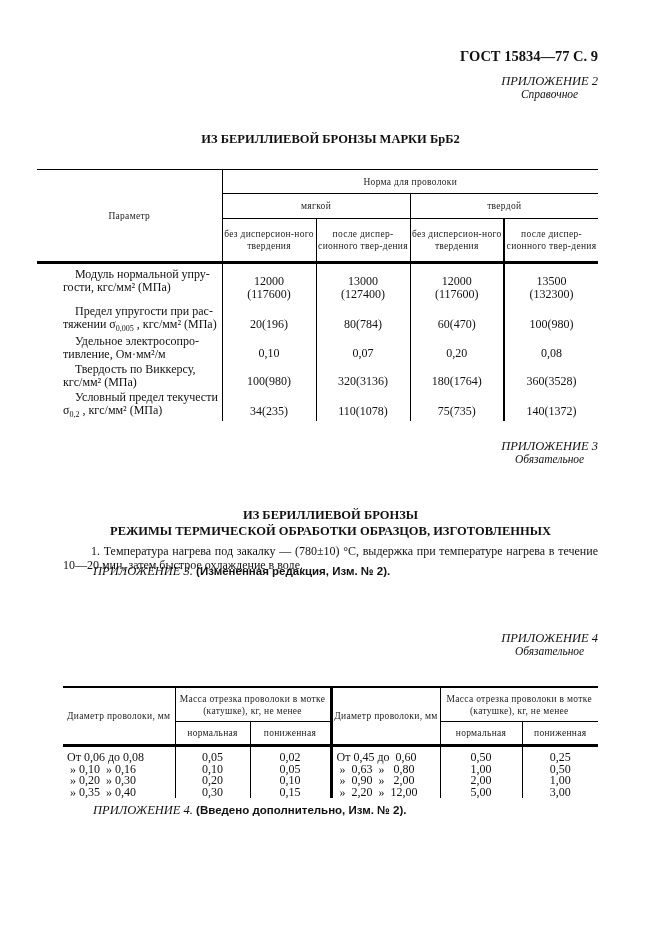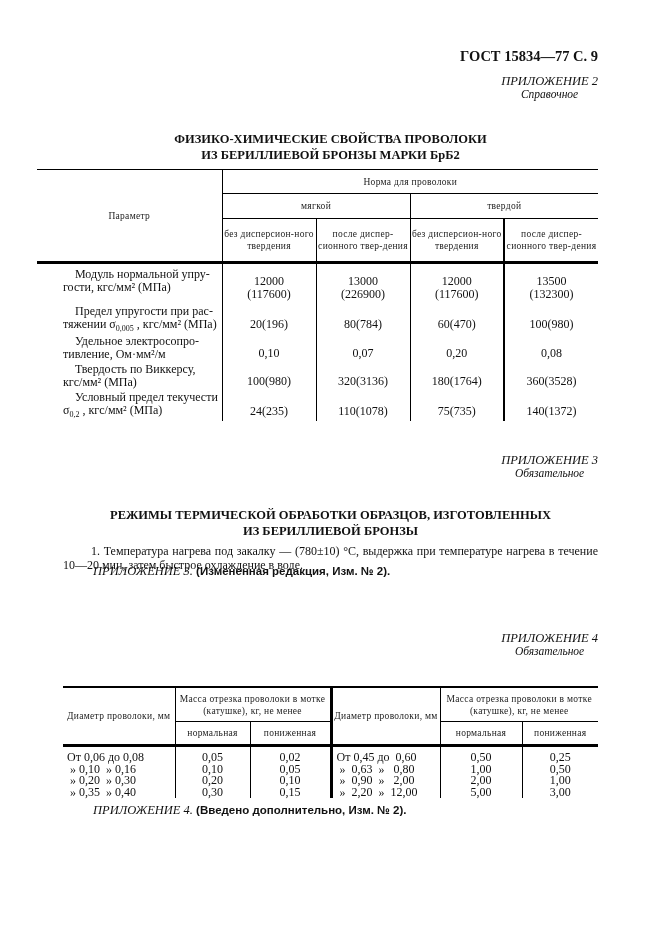--- a/index.html
+++ b/index.html
@@ -45,21 +45,20 @@
 <body>
 
 <div class="abs hdr">ГОСТ 15834—77 С. 9</div>
 
 <div class="abs appx" style="top:75px;">
   <div>ПРИЛОЖЕНИЕ 2</div>
   <div class="sub">Справочное</div>
 </div>
 
 <div class="abs title" style="top:131px;">
-  <div>ФИЗИКО-ХИМИЧЕСКИЕ СВОЙСТВА ПРОВОЛОКИ</div>
   <div>ИЗ БЕРИЛЛИЕВОЙ БРОНЗЫ МАРКИ БрБ2</div>
 </div>
 
 <table id="t1">
   <colgroup>
       <col style="width:185px">
       <col style="width:94px">
       <col style="width:94px">
       <col style="width:94px">
       <col style="width:94px">
@@ -77,21 +76,21 @@
     <td class="small">без дисперсион-ного твердения</td>
     <td class="small">после диспер-сионного твер-дения</td>
     <td class="small">без дисперсион-ного твердения</td>
     <td class="small thick">после диспер-сионного твер-дения</td>
   </tr>
   <tr class="body" style="height:42px;">
     <td class="first param" style="padding-top:4px;"><span class="first-line">Модуль нормальной упру-</span><span>гости, кгс/мм² (МПа)</span></td>
     <td style="white-space:pre-line;padding-top:8px;">12000
 (117600)</td>
     <td style="white-space:pre-line;padding-top:8px;">13000
-(226900)</td>
+(127400)</td>
     <td style="white-space:pre-line;padding-top:8px;">12000
 (117600)</td>
     <td class="thick" style="white-space:pre-line;padding-top:8px;">13500
 (132300)</td>
   </tr>
   <tr class="body" style="height:28px;">
     <td class="first param"><span class="first-line">Предел упругости при рас-</span><span>тяжении σ<sub>0,005</sub> , кгс/мм² (МПа)</span></td>
     <td style="padding-top:10px;">20(196)</td>
     <td style="padding-top:10px;">80(784)</td>
     <td style="padding-top:10px;">60(470)</td>
@@ -106,36 +105,36 @@
   </tr>
   <tr class="body" style="height:28px;">
     <td class="first param"><span class="first-line">Твердость по Виккерсу,</span><span>кгс/мм² (МПа)</span></td>
     <td style="padding-top:10px;">100(980)</td>
     <td style="padding-top:10px;">320(3136)</td>
     <td style="padding-top:10px;">180(1764)</td>
     <td class="thick" style="padding-top:10px;">360(3528)</td>
   </tr>
   <tr class="body" style="height:28px;">
     <td class="first param"><span class="first-line">Условный предел текучести</span><span>σ<sub>0,2</sub> , кгс/мм² (МПа)</span></td>
-    <td style="padding-top:10px;">24(235)</td>
+    <td style="padding-top:10px;">34(235)</td>
     <td style="padding-top:10px;">110(1078)</td>
     <td style="padding-top:10px;">75(735)</td>
     <td class="thick" style="padding-top:10px;">140(1372)</td>
   </tr>
 </tbody>
   </table>
 
-<div class="abs appx" style="top:454px;margin-left:37px;">
+<div class="abs appx" style="top:440px;margin-left:37px;">
   <div>ПРИЛОЖЕНИЕ 3</div>
   <div class="sub">Обязательное</div>
 </div>
 
 <div class="abs title" style="top:507px;">
+  <div>ИЗ БЕРИЛЛИЕВОЙ БРОНЗЫ</div>
   <div>РЕЖИМЫ ТЕРМИЧЕСКОЙ ОБРАБОТКИ ОБРАЗЦОВ, ИЗГОТОВЛЕННЫХ</div>
-  <div>ИЗ БЕРИЛЛИЕВОЙ БРОНЗЫ</div>
 </div>
 
 <div class="abs para" style="top:545px;">
   <span class="ind">1. Температура нагрева под закалку — (780±10) °С, выдержка при температуре нагрева в течение 10—20 мин, затем быстрое охлаждение в воде.</span>
 </div>
 
 <div class="abs note" style="top:564px;">
   <i>ПРИЛОЖЕНИЕ 3.</i>&nbsp;<b>(Измененная редакция, Изм. № 2).</b>
 </div>
 

